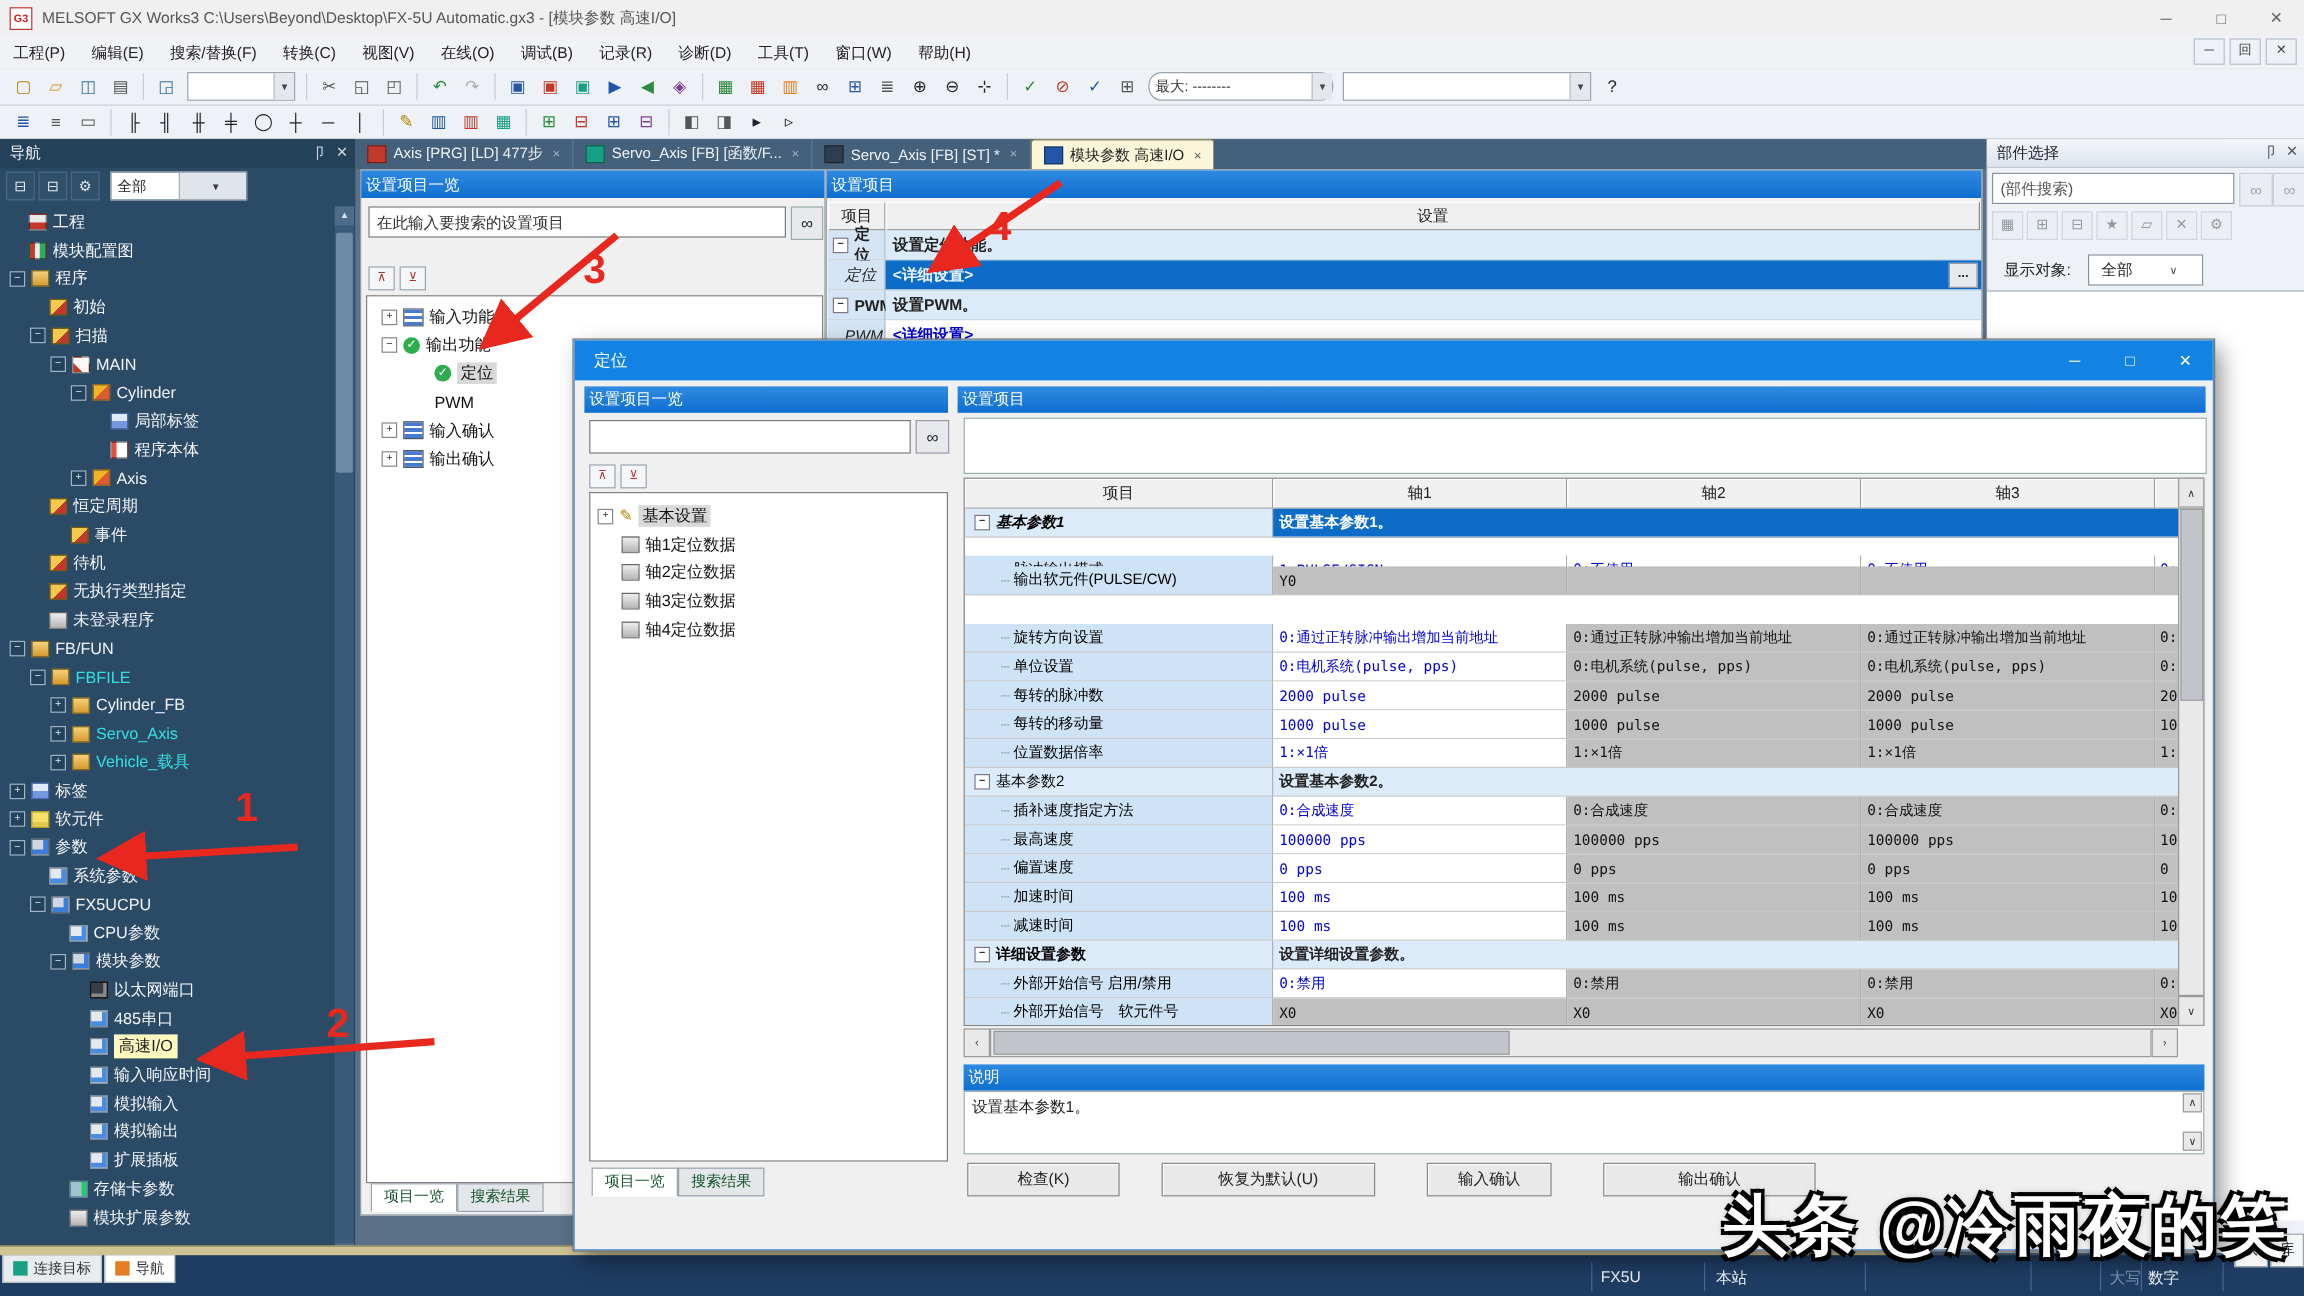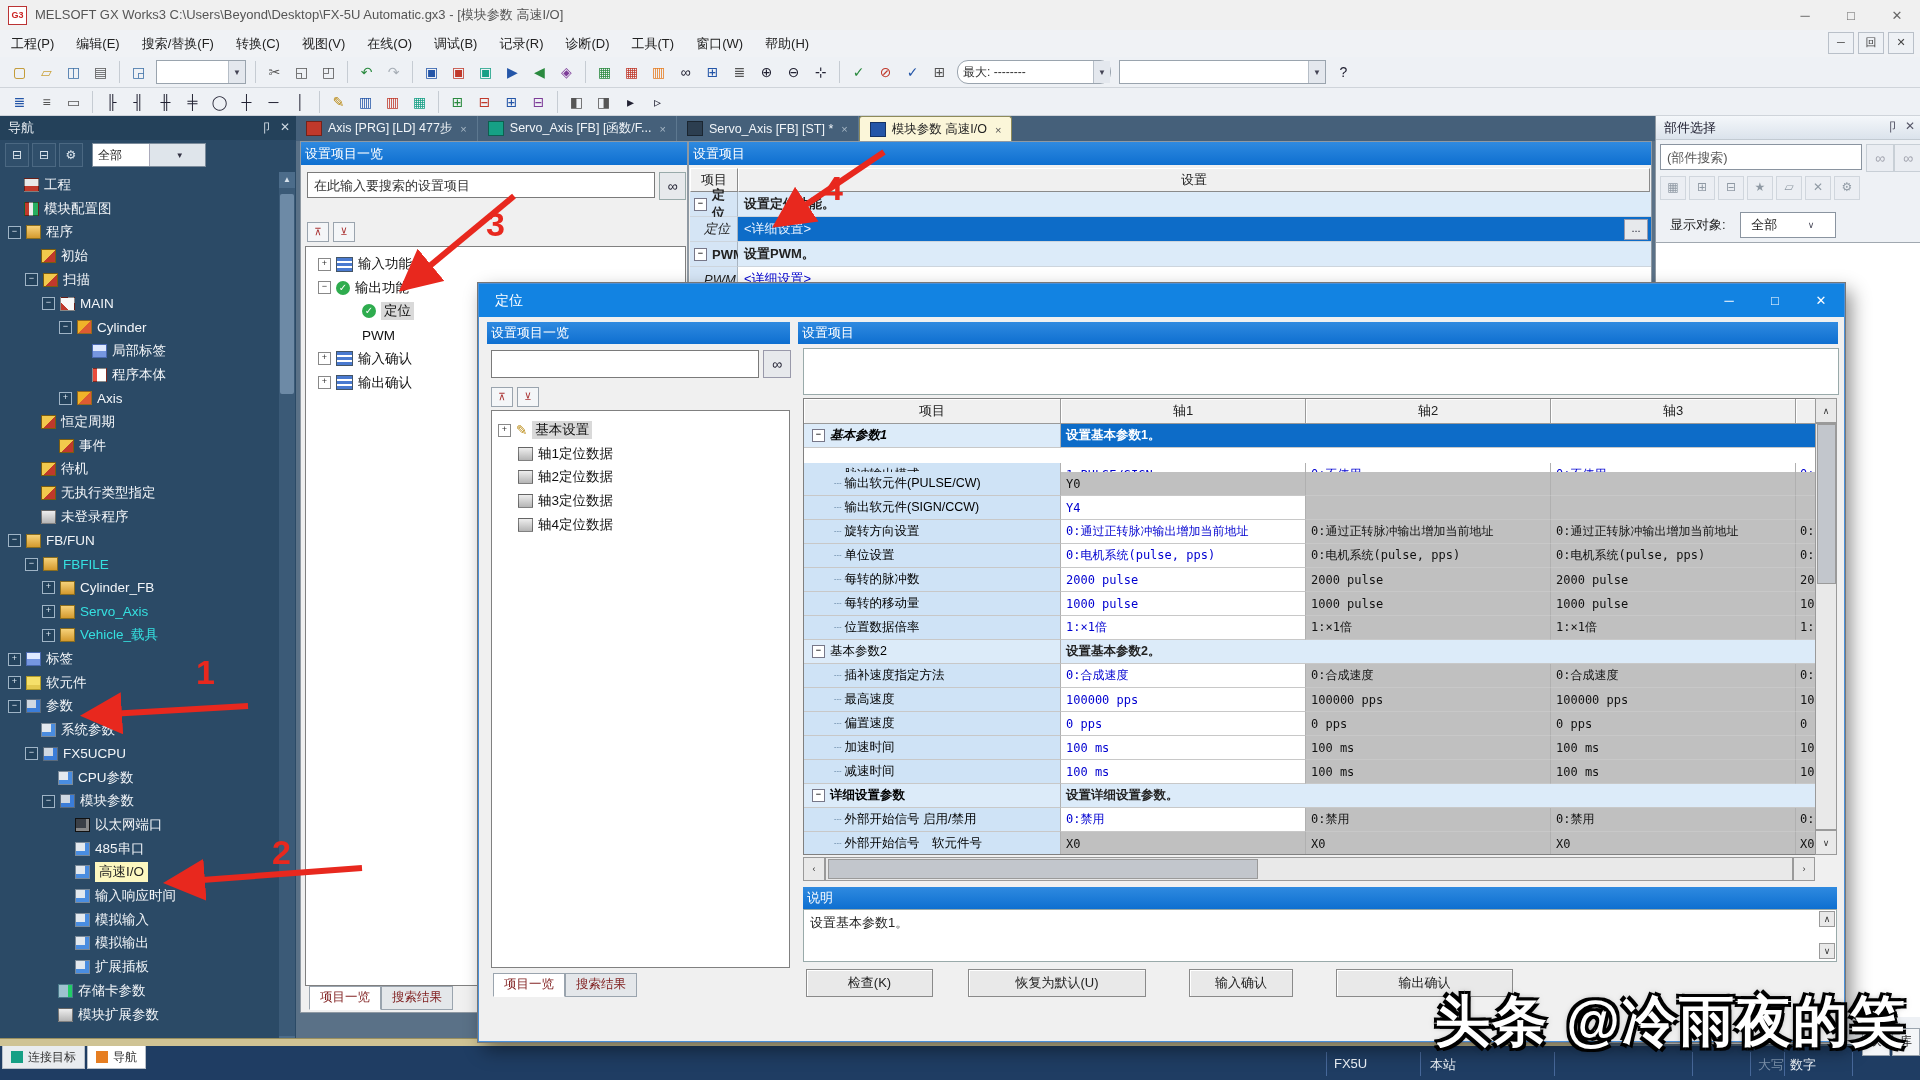--- a/index.html
+++ b/index.html
@@ -82,32 +82,32 @@
   #p-list-search{left:6px;top:30px;width:348px;height:26px;background:#fff;border:1px solid #7a7a7a;font-size:13px;color:#333;line-height:26px;padding-left:6px;box-sizing:border-box}
   #p-list-sbtn{left:358px;top:30px;width:25px;height:26px;background:#e7e9ec;border:1px solid #9aa;text-align:center;line-height:26px;font-size:14px;color:#223}
   .ttool{position:absolute;display:flex;gap:4px}
   .ttool .tt{width:20px;height:18px;border:1px solid #9aa4ae;background:#f4f6f8;font-size:10px;color:#a33;text-align:center;line-height:17px}
   #p-list-tree{left:4px;top:104px;width:379px;height:738px;background:#fff;border:1px solid #808080}
   .tree-row{position:absolute;left:4px;height:22px;display:flex;align-items:center;font-size:13.5px;color:#111;white-space:nowrap}
   .gchk{width:14px;height:14px;border-radius:50%;background:#2eac4e;color:#fff;font-size:10px;line-height:14px;text-align:center;margin-right:5px;flex:none}
   .blines{width:15px;height:13px;background:repeating-linear-gradient(180deg,#4a7ad0 0 3px,#fff 3px 5px);border:1px solid #456;margin-right:5px;flex:none}
   .tree-row .lab.hl{background:#d9d9d9;padding:0 3px}
   .btabs{position:absolute;display:flex}
-  .btab{height:22px;border:1px solid #9aa4ae;background:#e4e7ea;padding:0 10px;font-size:12.5px;line-height:21px;color:#7f1d1d}
+  .btab{height:22px;border:1px solid #9aa4ae;background:#e4e7ea;padding:0 10px;font-size:12.5px;line-height:21px;color:#14532d}
   .btab.on{background:#fff;border-bottom-color:#fff}
   
   #p-set{left:688px;top:141px;width:964px;height:872px}
   #p-set-hdr{left:0;top:0;width:962px;height:23px}
   .sgrid-hdr{position:absolute;display:flex;height:24px}
   .hcell{border:1px solid #fff;border-right-color:#8a8a8a;border-bottom-color:#8a8a8a;background:#f0f0f0;text-align:center;line-height:22px;font-size:13px;box-sizing:border-box}
   .srow{position:absolute;display:flex;height:25px;font-size:13px}
   .srow .c1{width:48px;box-sizing:border-box;border-right:1px solid #a8b4c0;border-bottom:1px solid #cdd5dd;display:flex;align-items:center;padding-left:4px;background:#d5e5f5;font-weight:bold}
   .srow .c2{flex:1;box-sizing:border-box;border-bottom:1px solid #cdd5dd;display:flex;align-items:center;padding-left:6px;background:#dcebf9;font-weight:bold}
   .srow.val .c1{font-weight:normal;font-style:italic;padding-left:14px;background:#d5e5f5}
-  .srow.val .c2{font-weight:normal;background:#fff;color:#0000d0}
+  .srow.val .c2{font-weight:bold;background:#fff;color:#0000d0}
   .srow.val.sel .c2{background:#0d6cc8;color:#eaf3ff}
   .dots-btn{width:22px;height:19px;margin-left:auto;margin-right:3px;background:#e7e9ec;border:1px solid #99a;color:#223;font-size:11px;text-align:center;line-height:17px}
   
   #parts{left:1655px;top:116px;width:265px;height:928px;background:#eef1f5;border-left:1px solid #8f99a3;box-sizing:border-box}
   #parts-hdr{left:0;top:0;width:265px;height:24px;background:linear-gradient(180deg,#f4f7fa,#dbe3ec);color:#223;font-size:13px;display:flex;align-items:center;padding-left:8px;box-sizing:border-box;border-bottom:1px solid #c2cad2}
   #parts-hdr .hic{margin-left:auto;margin-right:6px;color:#556;font-size:12px;display:flex;gap:9px}
   #parts-search{left:4px;top:28px;width:202px;height:26px;background:#fff;border:1px solid #8a94a0;font-size:13px;color:#555;line-height:26px;padding-left:6px;box-sizing:border-box}
   #parts-sbtns{left:210px;top:28px;display:flex}
   .pbtn{width:26px;height:26px;background:#e7ebf0;border:1px solid #aab4be;color:#667;font-size:14px;text-align:center;line-height:26px;opacity:.55}
   #parts-tools{left:4px;top:60px;display:flex;gap:3px}
@@ -727,29 +727,20 @@
       </div>
       <div class="trow" style="top: 73px;">
         <div class="tcell tname item">
           <span>输出软元件(PULSE/CW)</span>
         </div>
         <div class="tcell tval gy">Y0</div>
         <div class="tcell tval gy"></div>
         <div class="tcell tval gy"></div>
         <div class="tcell tval gy last"></div>
       </div>
-      <div class="trow" style="top: 97px;">
-        <div class="tcell tname item">
-          <span>输出软元件(SIGN/CCW)</span>
-        </div>
-        <div class="tcell tval wb">Y4</div>
-        <div class="tcell tval gy"></div>
-        <div class="tcell tval gy"></div>
-        <div class="tcell tval gy last"></div>
-      </div>
       <div class="trow" style="top: 121px;">
         <div class="tcell tname item">
           <span>旋转方向设置</span>
         </div>
         <div class="tcell tval wb">0:通过正转脉冲输出增加当前地址</div>
         <div class="tcell tval gy">0:通过正转脉冲输出增加当前地址</div>
         <div class="tcell tval gy">0:通过正转脉冲输出增加当前地址</div>
         <div class="tcell tval gy last">0:通过正转脉冲输出增加当前地址</div>
       </div>
       <div class="trow" style="top: 145px;">

